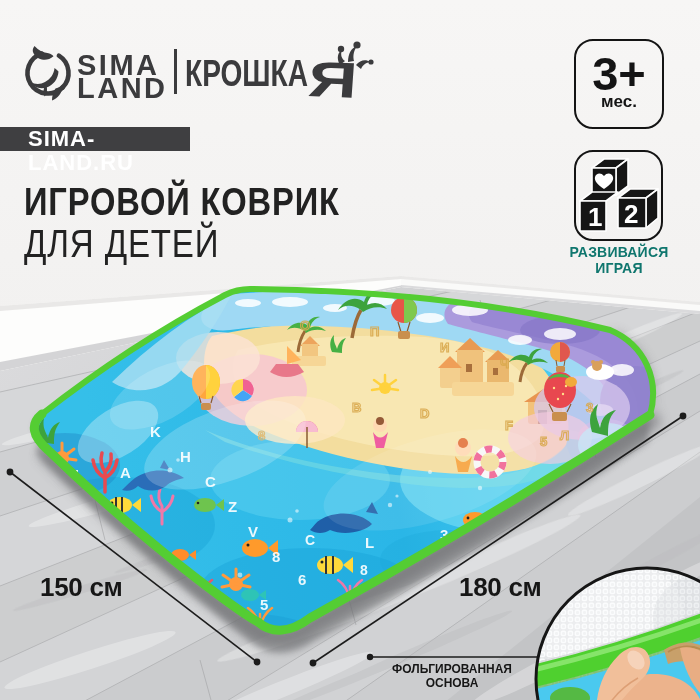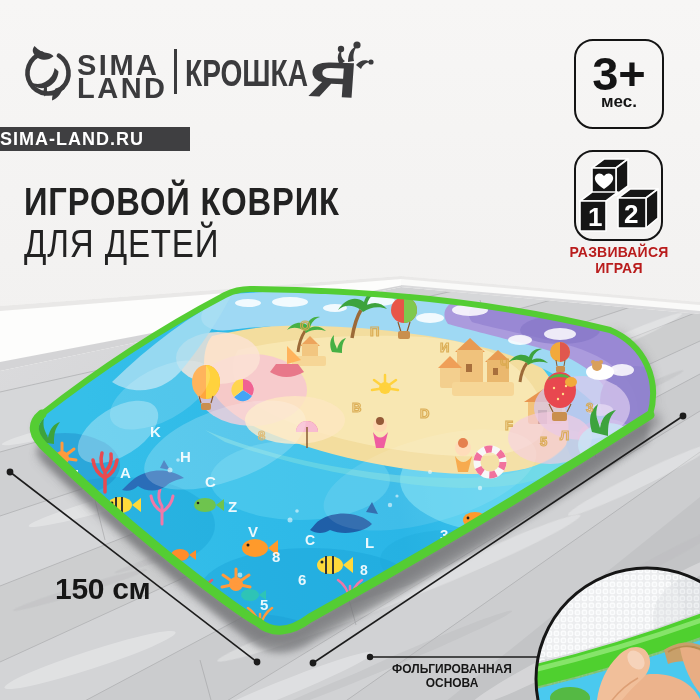--- a/index.html
+++ b/index.html
@@ -667,32 +667,33 @@
 </svg>
 
 <div class="abs" style="left:77px;top:54px;font-weight:bold;font-size:29px;line-height:23px;color:#3b3b3d;letter-spacing:2.5px;">SIMA<br>LAND</div>
 
 <div class="abs" style="left:174px;top:49px;width:2.5px;height:45px;background:#3b3b3d;"></div>
 
 <div class="abs" style="left:185px;top:53px;font-weight:bold;font-size:36px;color:#3b3b3d;transform:scale(0.78,1);transform-origin:0 0;">КРОШКА</div>
 
 <div class="abs" style="left:315px;top:51px;font-weight:bold;font-size:50px;color:#3b3b3d;transform:scale(1.36,1) rotate(3deg);transform-origin:50% 50%;">Я</div>
 
-<div class="abs" style="left:0;top:127px;width:190px;height:24px;background:#3f3f41;color:#fff;font-weight:bold;font-size:18px;line-height:24px;box-sizing:border-box;letter-spacing:1px;">SIMA-LAND.RU</div>
+<div class="abs" style="left:0;top:127px;width:190px;height:24px;background:#3f3f41;color:#fff;font-weight:bold;font-size:22px;line-height:24px;padding-left:28px;box-sizing:border-box;letter-spacing:1px;">SIMA-LAND.RU</div>
 
 <div class="abs" style="left:24px;top:181px;font-weight:bold;font-size:38px;color:#222;letter-spacing:1px;transform:scale(0.86,1);transform-origin:0 0;white-space:nowrap;">ИГРОВОЙ КОВРИК</div>
 
 <div class="abs" style="left:24px;top:223px;font-weight:normal;font-size:38px;color:#222;letter-spacing:1px;transform:scale(0.87,1);transform-origin:0 0;white-space:nowrap;">ДЛЯ ДЕТЕЙ</div>
 
 <div class="abs" style="left:574px;top:39px;width:86px;height:86px;border:2.5px solid #141414;border-radius:19px;text-align:center;">
   <div style="font-weight:bold;font-size:47px;color:#141414;line-height:44px;margin-top:11px;">3+</div>
   <div style="font-weight:bold;font-size:17px;color:#141414;line-height:22px;margin-top:-5px;">мес.</div>
 </div>
 
 <div class="abs" style="left:574px;top:150px;width:85px;height:87px;border:2.5px solid #141414;border-radius:19px;"></div>
-<div class="abs" style="left:539px;top:244px;width:160px;text-align:center;font-weight:bold;font-size:14px;line-height:16px;color:#b91c1c;letter-spacing:0.2px;">РАЗВИВАЙСЯ<br>ИГРАЯ</div>
-
-<div class="abs" style="left:55px;top:572px;font-weight:bold;font-size:30px;color:#161616;letter-spacing:-0.3px;">150&nbsp;см</div>
-
+<div class="abs" style="left:539px;top:244px;width:160px;text-align:center;font-weight:bold;font-size:14px;line-height:16px;color:#0f766e;letter-spacing:0.2px;">РАЗВИВАЙСЯ<br>ИГРАЯ</div>
+
+<div class="abs" style="left:40px;top:572px;font-weight:bold;font-size:26px;color:#161616;letter-spacing:-0.3px;">150&nbsp;см</div>
+
+<div class="abs" style="left:459px;top:572px;font-weight:bold;font-size:26px;color:#161616;letter-spacing:-0.3px;">180&nbsp;см</div>
 
 <div class="abs" style="left:352px;top:662px;width:200px;text-align:center;font-weight:bold;font-size:13px;line-height:14px;color:#161616;transform:scale(0.92,1);transform-origin:50% 0;">ФОЛЬГИРОВАННАЯ<br>ОСНОВА</div>
 
 </div>
 
 </body></html>

